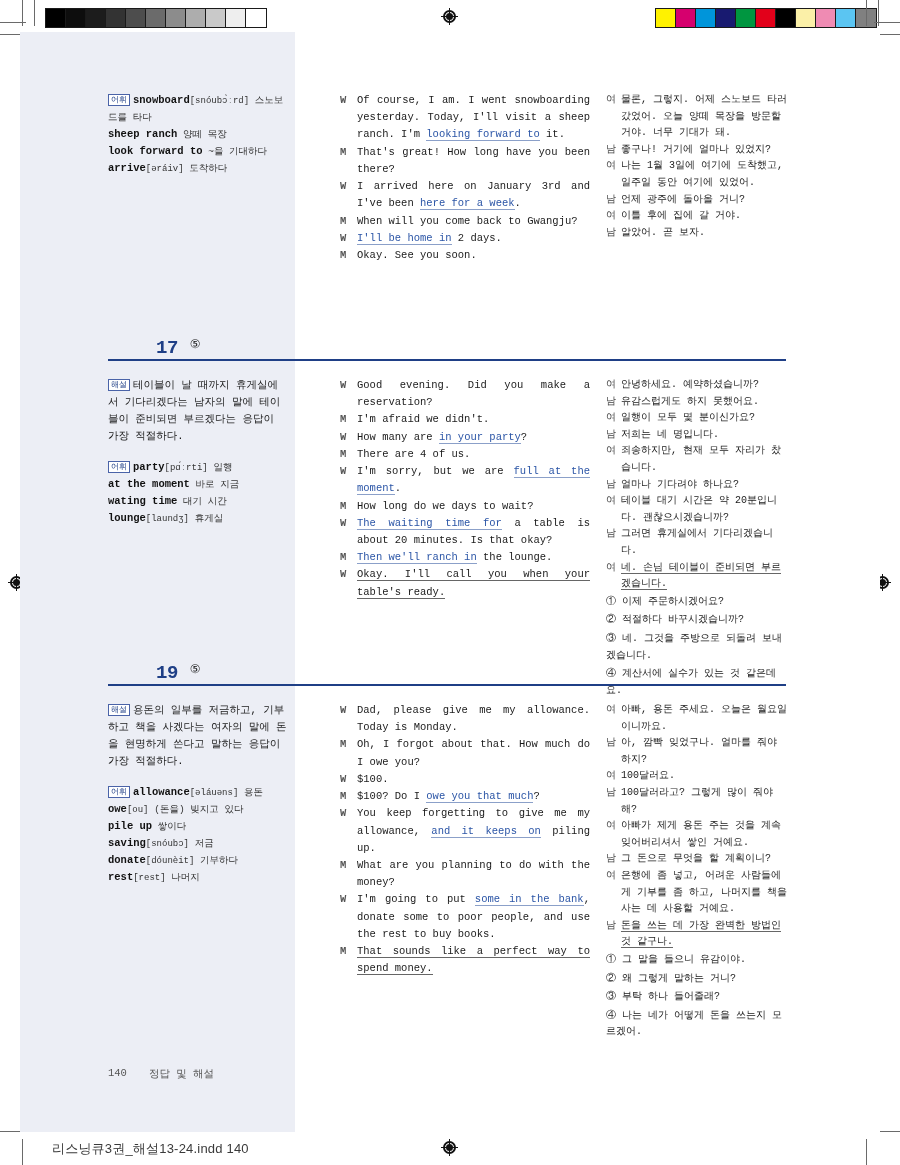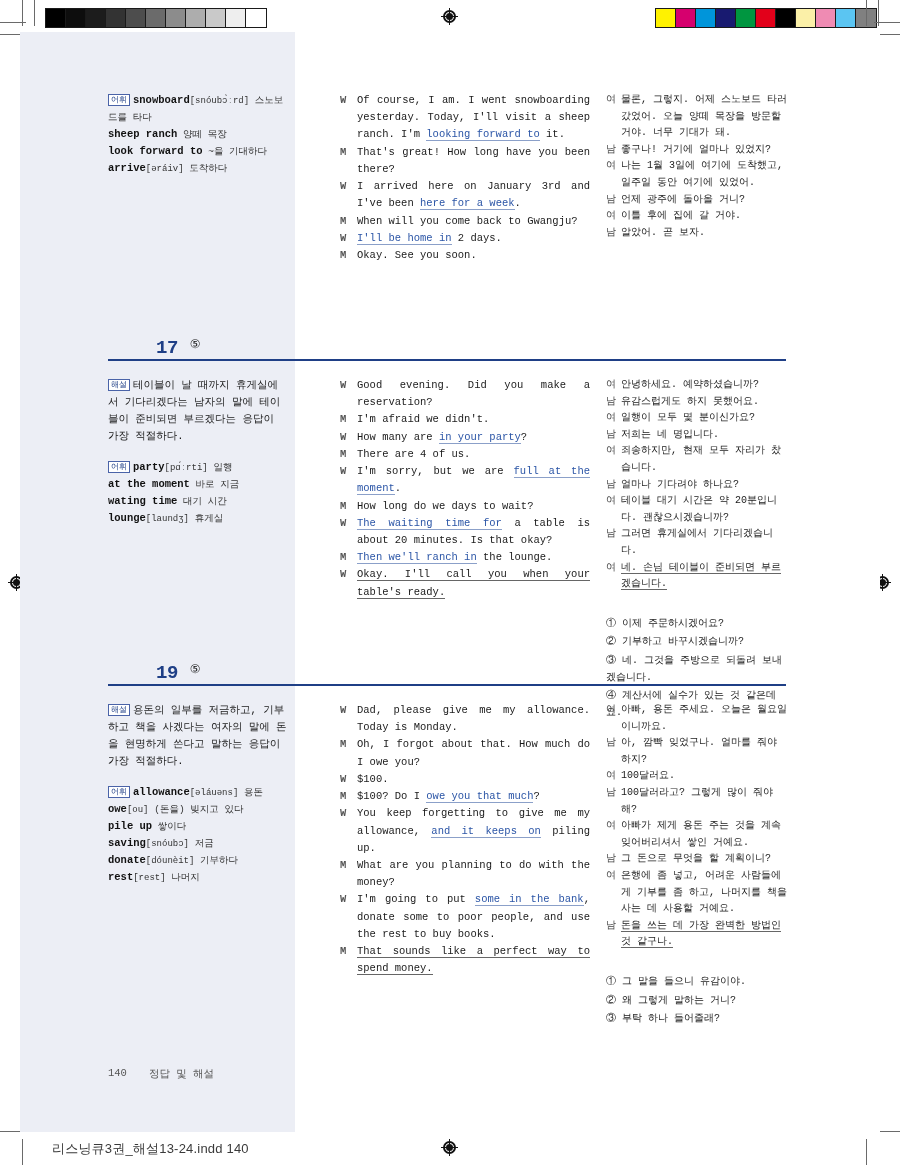--- a/index.html
+++ b/index.html
@@ -191,21 +191,21 @@
     position: absolute;
     left: 586px;
     width: 182px;
     font-size: 10px;
     line-height: 1.66;
     color: #1a1a1a;
   }
   .kline { display: flex; align-items: flex-start; }
   .kspk { width: 15px; flex: 0 0 15px; color: #444; }
   .ktxt { flex: 1; }
-  .koptions { margin-top: 23px; }
+  .koptions { margin-top: 1px; }
   .kopt { margin-bottom: 2px; }
 
   
   #page-footer {
     position: absolute;
     left: 88px;
     top: 1035px;
     display: flex;
     gap: 22px;
     font-size: 10.5px;
@@ -446,21 +446,21 @@
           <div class="kline">
             <span class="kspk">남</span>
             <span class="ktxt">그러면 휴게실에서 기다리겠습니다.</span>
           </div>
           <div class="kline">
             <span class="kspk">여</span>
             <span class="ktxt"><span class="ul">네. 손님 테이블이 준비되면 부르겠습니다.</span></span>
           </div>
           <div class="koptions">
             <div class="kopt">① 이제 주문하시겠어요?</div>
-            <div class="kopt">② 기부하고 바꾸시겠습니까?</div>
+            <div class="kopt">② 적절하다 바꾸시겠습니까?</div>
             <div class="kopt">③ 네. 그것을 주방으로 되돌려 보내겠습니다.</div>
             <div class="kopt">④ 계산서에 실수가 있는 것 같은데요.</div>
           </div>
         </div>
       </div>
       <div class="qblock" style="top: 630px;">
         <div class="q-head">
           <span class="q-num">19</span>
           <span class="q-ans">⑤</span>
         </div>
@@ -540,20 +540,21 @@
             <span class="ktxt">은행에 좀 넣고, 어려운 사람들에게 기부를 좀 하고, 나머지를 책을 사는 데 사용할 거예요.</span>
           </div>
           <div class="kline">
             <span class="kspk">남</span>
             <span class="ktxt"><span class="ul">돈을 쓰는 데 가장 완벽한 방법인 것 같구나.</span></span>
           </div>
           <div class="koptions">
             <div class="kopt">① 그 말을 들으니 유감이야.</div>
             <div class="kopt">② 왜 그렇게 말하는 거니?</div>
             <div class="kopt">③ 부탁 하나 들어줄래?</div>
+            <div class="kopt">④ 나는 네가 어떻게 돈을 쓰는지 모르겠어.</div>
           </div>
         </div>
       </div>
     </div>
 
   <div id="page-footer">
     <span>140</span>
     <span>정답 및 해설</span>
   </div>
 </div>

